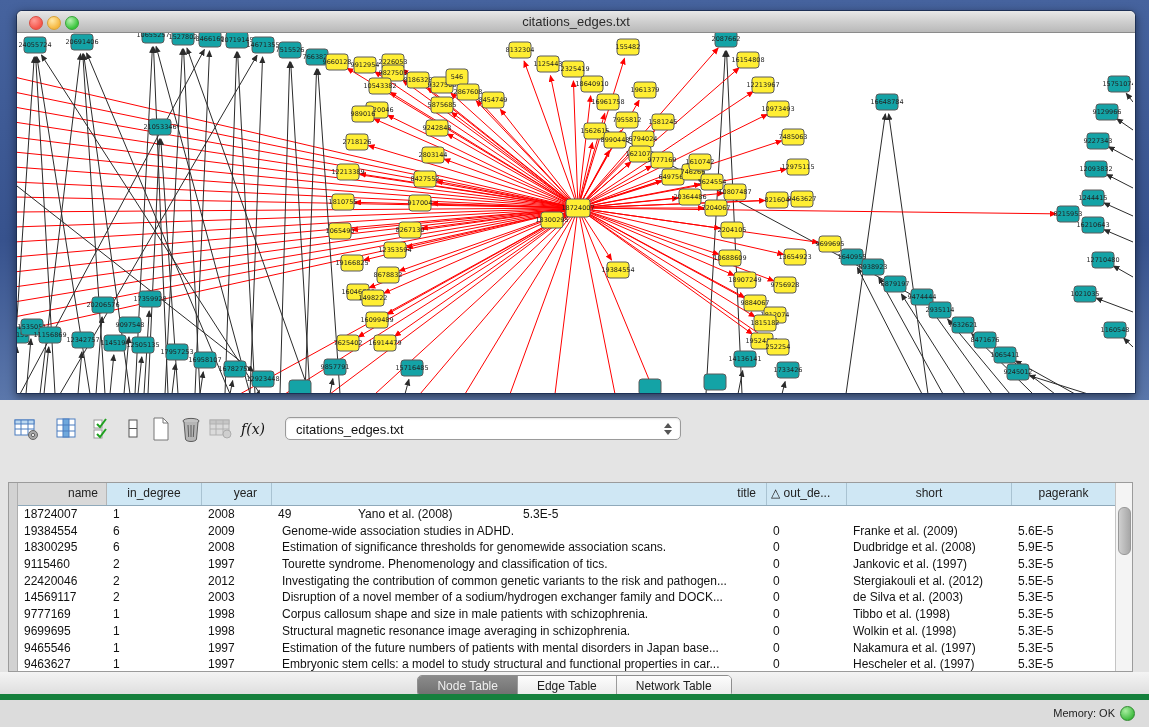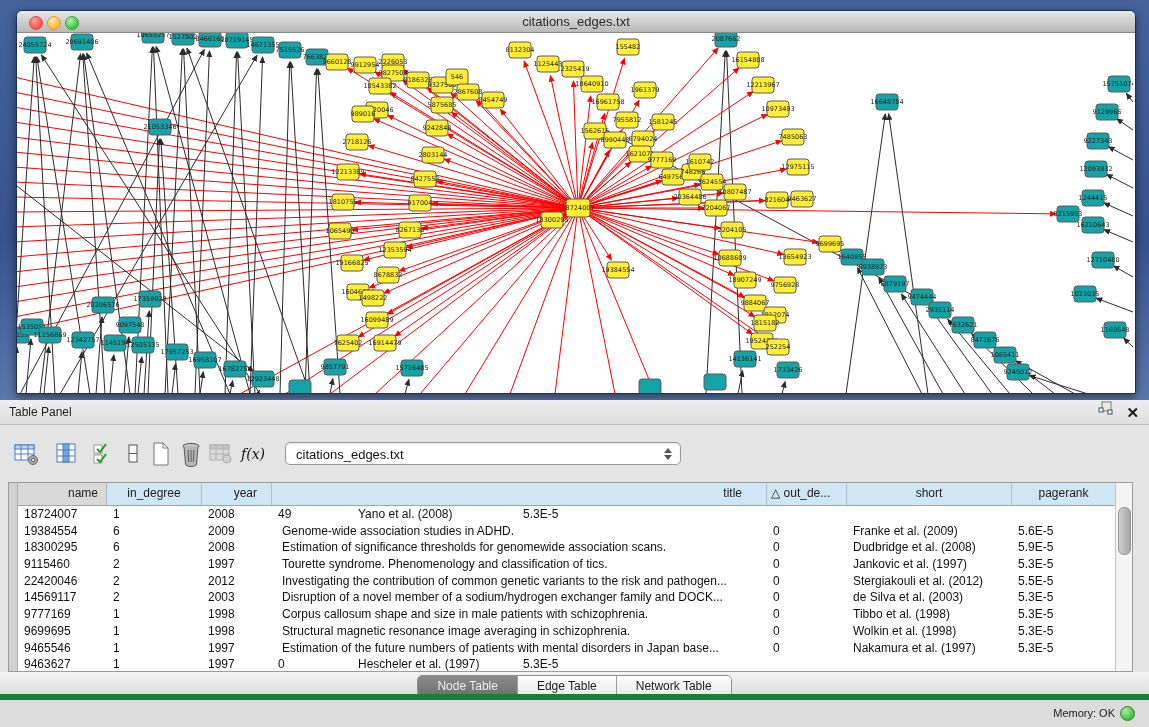--- a/index.html
+++ b/index.html
@@ -52,21 +52,21 @@
   .table-box{position:absolute;left:8px;top:82px;width:1125px;height:190px;background:#a16207;
     border:1px solid #9b9b9b;box-sizing:border-box;display:flex;}
   .rh-strip{width:8px;background:#d2d2d2;border-right:1px solid #aeaeae;}
   .grid{flex:1;overflow:hidden;}
   .thead{display:flex;height:22px;border-bottom:1px solid #8fa9ba;}
   .hc{box-sizing:border-box;font-size:12px;color:#222;line-height:21px;
     border-right:1px solid #a9c3d2;background:#cfe7f4;overflow:hidden;white-space:nowrap;}
   .hc.h0{background:#d9d9d9;border-right:1px solid #b5b5b5;text-align:right;padding-right:8px;}
   .hc.h1{text-align:center;}
   .hc.h2{text-align:right;padding-right:14px;}
-  .hc.h3{text-align:right;padding-right:24px;}
+  .hc.h3{text-align:right;padding-right:10px;}
   .hc.h4{text-align:left;padding-left:4px;}
   .hc.h5{text-align:center;}
   .hc.h6{text-align:center;border-right:none;}
   .tr{display:flex;height:16.7px;background:#fff;}
   .tc{box-sizing:border-box;font-size:12px;color:#111;line-height:16.5px;
     overflow:hidden;white-space:nowrap;padding-left:6px;}
   .c0{width:89px;} .c1{width:95px;} .c2{width:70px;} .c3{width:495px;padding-left:10px;}
   .c4{width:80px;} .c5{width:165px;} .c6{flex:1;}
   .vscroll{width:16px;background:#f4f4f4;border-left:1px solid #c4c4c4;position:relative;}
   .vthumb{position:absolute;left:2px;top:24px;width:11px;height:46px;border-radius:6px;
@@ -766,33 +766,20 @@
             <g class="node">
               <rect x="819" y="234" width="22" height="16" rx="3" class="n-y"></rect>
               <text x="830" y="244.3">9699695</text>
             </g>
           </svg>
       </div>
     </div>
   </div>
 
   <div class="table-panel">
-    <div class="panel-header">
-      <span>Table Panel</span>
-      <span class="ph-icons">
-        <span>
-          <svg width="16" height="15">
-              <rect x="4" y="1" width="9" height="9" fill="none" stroke="#7d7c50"></rect>
-              <rect x="1" y="7" width="4" height="4" fill="#fff" stroke="#3c4f7c"></rect>
-              <rect x="10" y="9" width="4" height="4" fill="#fff" stroke="#3c4f7c"></rect>
-            </svg>
-        </span>
-        <span class="close-x">✕</span>
-      </span>
-    </div>
 
     <div class="panel-body">
       <div class="toolbar">
         <span class="tbi" style="left:12px">
           <svg width="26" height="24">
               <rect x="1" y="3" width="19" height="15" fill="#fff" stroke="#4a7dbf"></rect>
               <rect x="1" y="3" width="19" height="4" fill="#bcd8f0" stroke="#4a7dbf"></rect>
               <line x1="7" y1="3" x2="7" y2="18" stroke="#4a7dbf"></line>
               <line x1="14" y1="3" x2="14" y2="18" stroke="#4a7dbf"></line>
               <line x1="1" y1="12" x2="20" y2="12" stroke="#4a7dbf"></line>
@@ -944,20 +931,21 @@
                 <div class="tc c2">1997</div>
                 <div class="tc c3">Estimation of the future numbers of patients with mental disorders in Japan base...</div>
                 <div class="tc c4">0</div>
                 <div class="tc c5">Nakamura et al. (1997)</div>
                 <div class="tc c6">5.3E-5</div>
               </div>
               <div class="tr">
                 <div class="tc c0">9463627</div>
                 <div class="tc c1">1</div>
                 <div class="tc c2">1997</div>
+                <div class="tc c3">Embryonic stem cells: a model to study structural and functional properties in car...</div>
                 <div class="tc c4">0</div>
                 <div class="tc c5">Hescheler et al. (1997)</div>
                 <div class="tc c6">5.3E-5</div>
               </div>
             </div>
         </div>
         <div class="vscroll">
           <div class="vthumb"></div>
         </div>
       </div>

